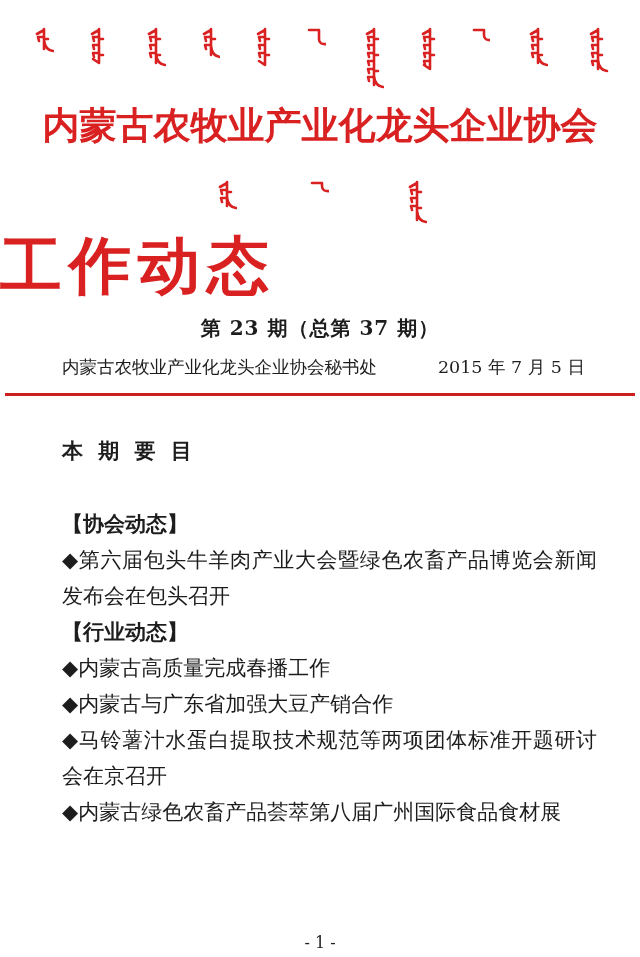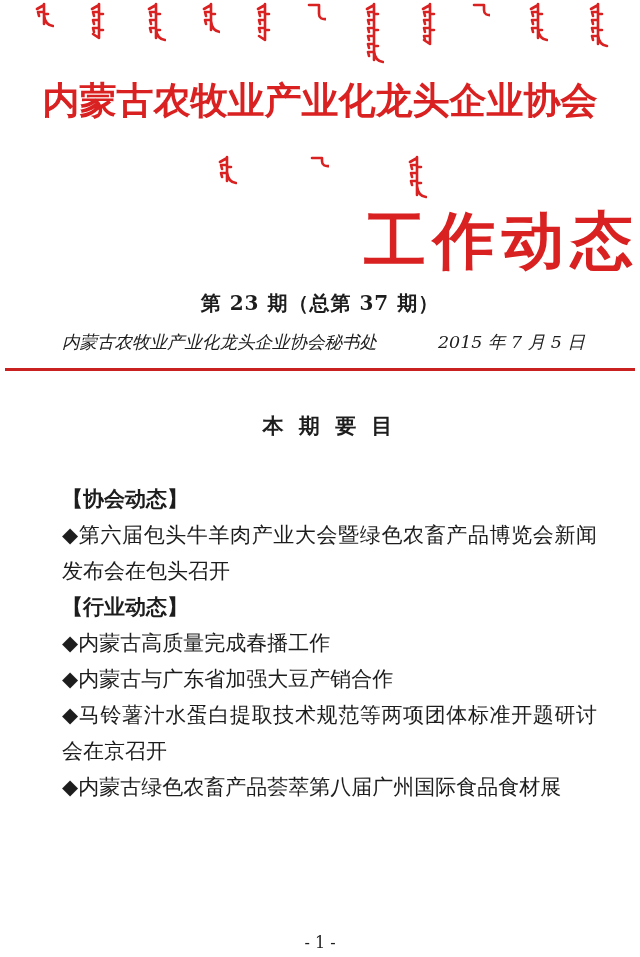--- a/index.html
+++ b/index.html
@@ -11,38 +11,38 @@
   *{margin:0;padding:0;box-sizing:border-box;}
   html,body{width:640px;background:#fff;}
   body{
     position:relative;
     width:640px;height:957px;
     background:var(--bg);
     overflow:hidden;
     font-family:"DejaVu Serif","Liberation Serif",serif;
     color:var(--text);
   }
-  .masthead{}
+  .masthead{padding-top:25px;}
   .mn-row{display:flex;align-items:flex-start;}
   .mn-row1{justify-content:space-between;padding:0 30px;height:66px;}
   .mn-row2{justify-content:center;gap:72px;margin-top:29px;height:48px;}
   .mn-word{display:block;}
   .org-title{
     margin-top:10px;
     text-align:center;
     font-size:37px;
     font-weight:bold;
     color:var(--red);
     line-height:48px;
     letter-spacing:0px;
     white-space:nowrap;
   }
   .bulletin-title{
     margin-top:5px;
-    text-align:right;
+    text-align:left;
     font-size:62px;
     font-weight:bold;
     color:var(--red);
     line-height:70px;
     letter-spacing:7px;
   }
   .issue-line{
     margin-top:14px;
     text-align:center;
     font-size:20px;
@@ -50,30 +50,28 @@
     line-height:26px;
     letter-spacing:1px;
   }
   .pub-row{
     margin:15px 55px 0 62px;
     display:flex;
     justify-content:space-between;
     align-items:flex-end;
     font-size:17.5px;
     line-height:23px;
-    font-style:italic;
   }
   .red-rule{
     margin:14px 5px 0 5px;
     height:3px;
     background:var(--rule-red);
   }
   .toc{margin:40px 43px 0 62px;}
   .toc-heading{
-    text-align:center;
     font-family:"DejaVu Sans","Liberation Sans",sans-serif;
     font-size:21px;
     font-weight:bold;
     letter-spacing:4px;
     line-height:30px;
   }
   .toc-body{margin-top:13px;font-size:21px;line-height:36px;}
   .toc-section h3{
     font-family:"DejaVu Sans","Liberation Sans",sans-serif;
     font-size:21px;

